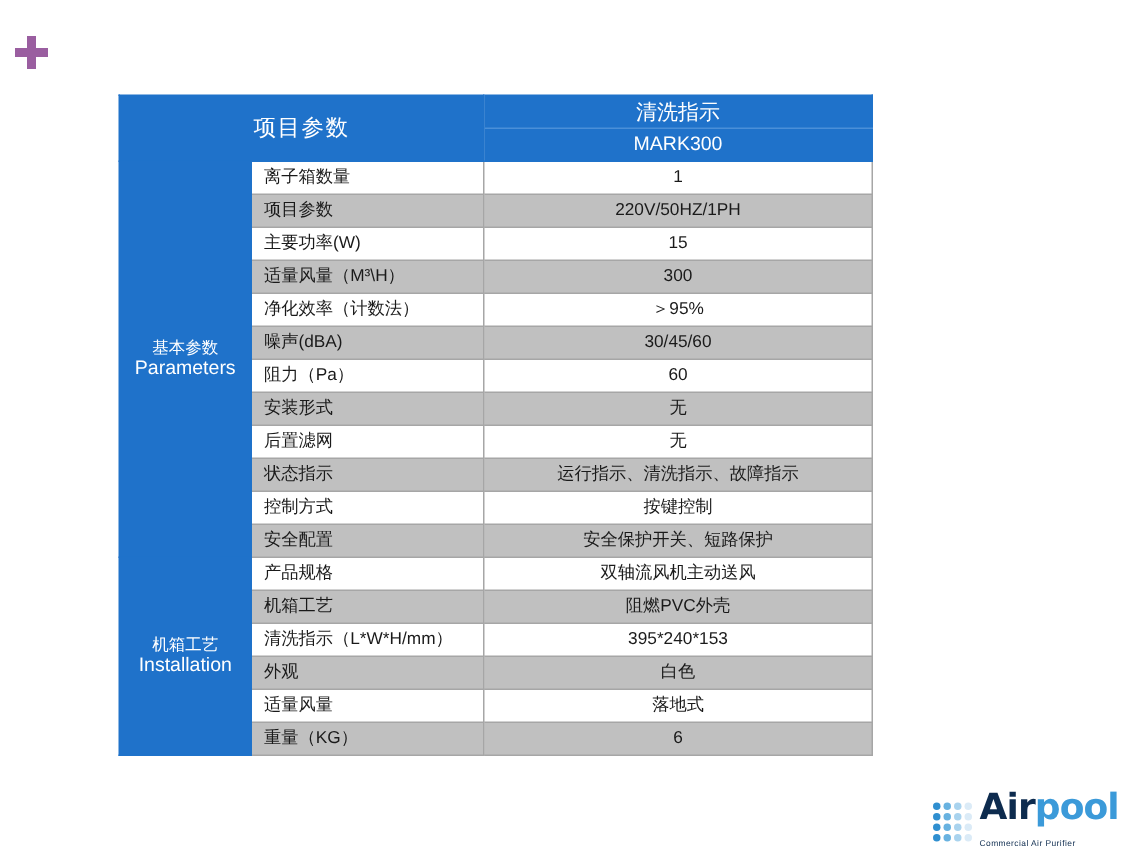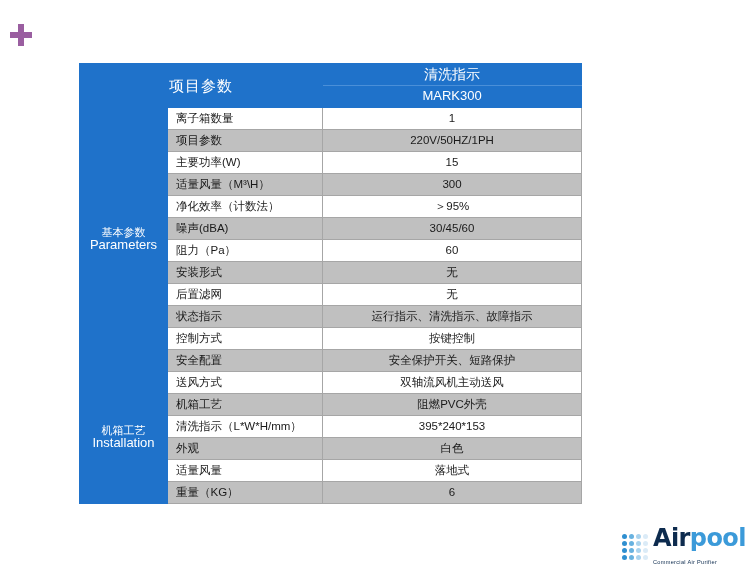--- a/index.html
+++ b/index.html
@@ -213,21 +213,21 @@
         </tr>
         <tr>
           <td class="row-label alt">安全配置</td>
           <td class="row-value alt">安全保护开关、短路保护</td>
         </tr>
         <tr>
           <td class="blue section-label" rowspan="6">
             <span class="cn">机箱工艺</span>
             <span class="en">Installation</span>
           </td>
-          <td class="row-label">送风方式</td>
+          <td class="row-label">产品规格</td>
           <td class="row-value">双轴流风机主动送风</td>
         </tr>
         <tr>
           <td class="row-label alt">机箱工艺</td>
           <td class="row-value alt">阻燃PVC外壳</td>
         </tr>
         <tr>
           <td class="row-label">清洗指示（L*W*H/mm）</td>
           <td class="row-value">395*240*153</td>
         </tr>

